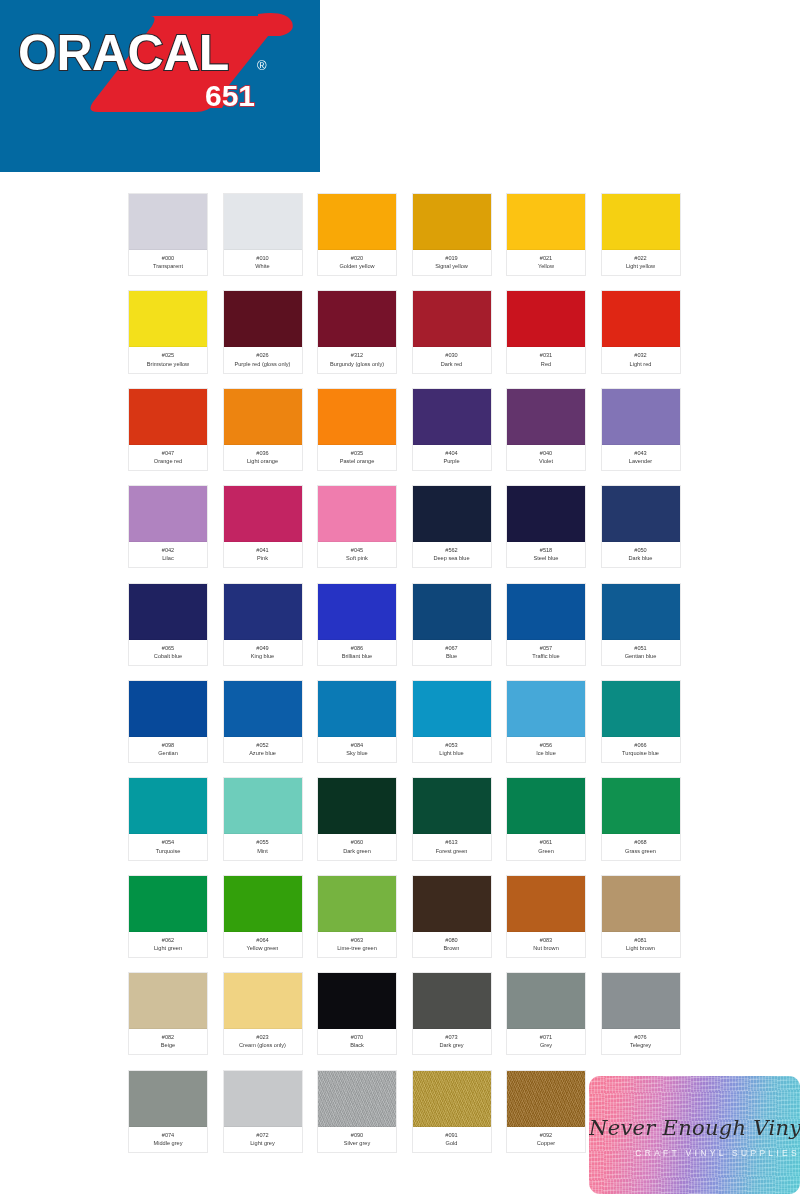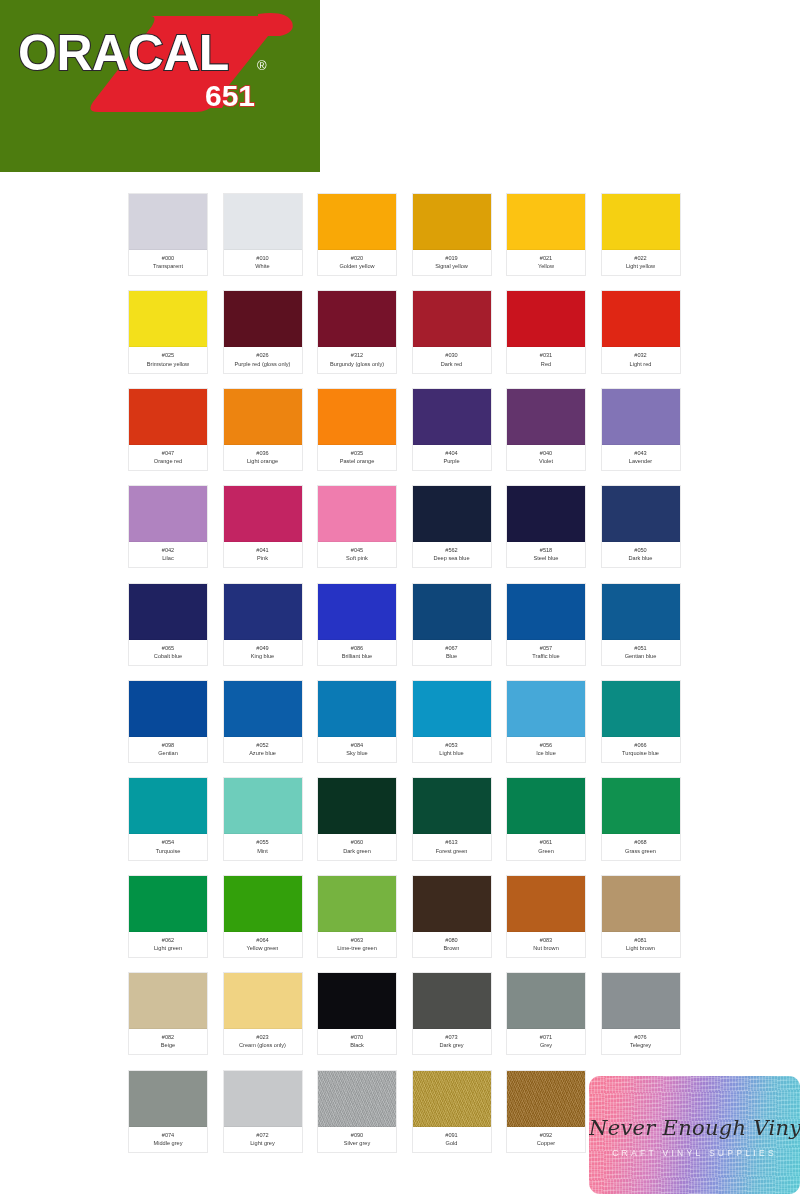--- a/index.html
+++ b/index.html
@@ -19,21 +19,21 @@
     background: #ffffff;
   }
 
   
   #brand-header {
     position: absolute;
     left: 0;
     top: 0;
     width: 320px;
     height: 172px;
-    background: #4d7c0f;
+    background: #0369a1;
     overflow: hidden;
   }
 
   #logo-lockup {
     position: absolute;
     left: 0;
     top: 8px;
     width: 320px;
     height: 108px;
   }
@@ -165,21 +165,21 @@
     color: #2b2b2b;
     letter-spacing: 0.3px;
     white-space: nowrap;
   }
 
   #watermark-sub {
     position: absolute;
     left: 0;
     top: 72px;
     width: 211px;
-    text-align: center;
+    text-align: right;
     font-family: "Liberation Sans", sans-serif;
     font-size: 8.5px;
     letter-spacing: 3.3px;
     color: rgba(255,255,255,0.82);
     white-space: nowrap;
   }
 </style>
 </head>
 <body>
 

